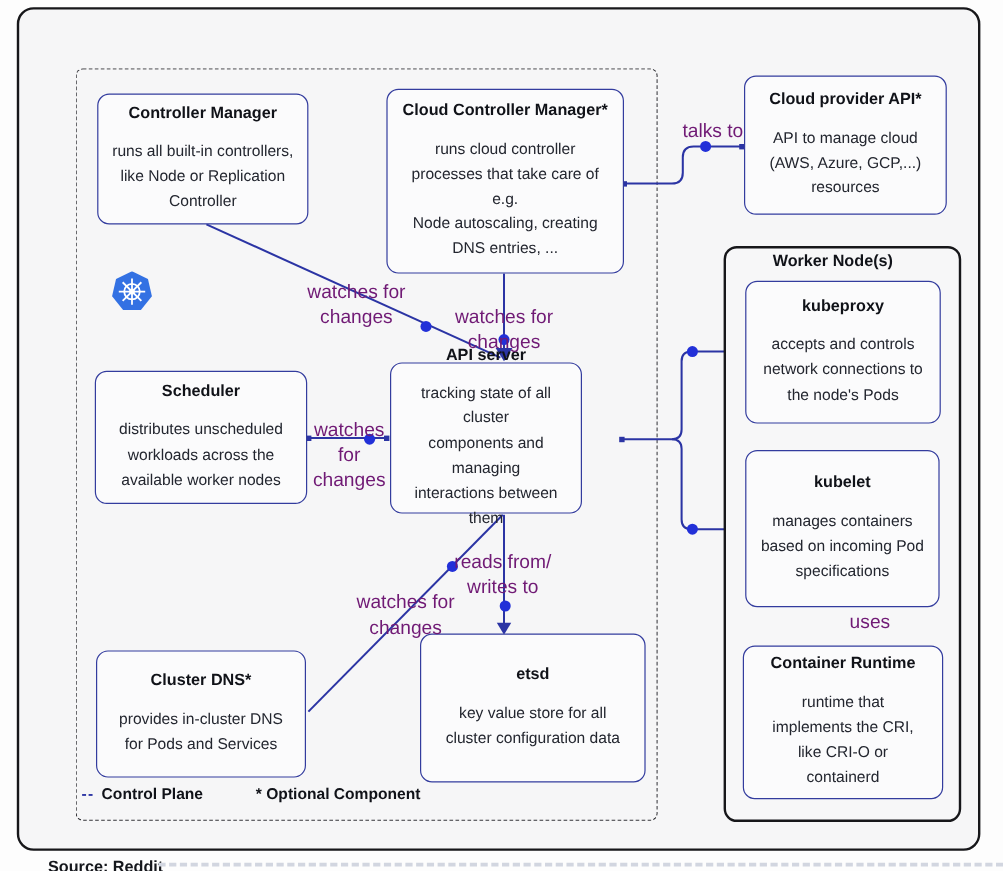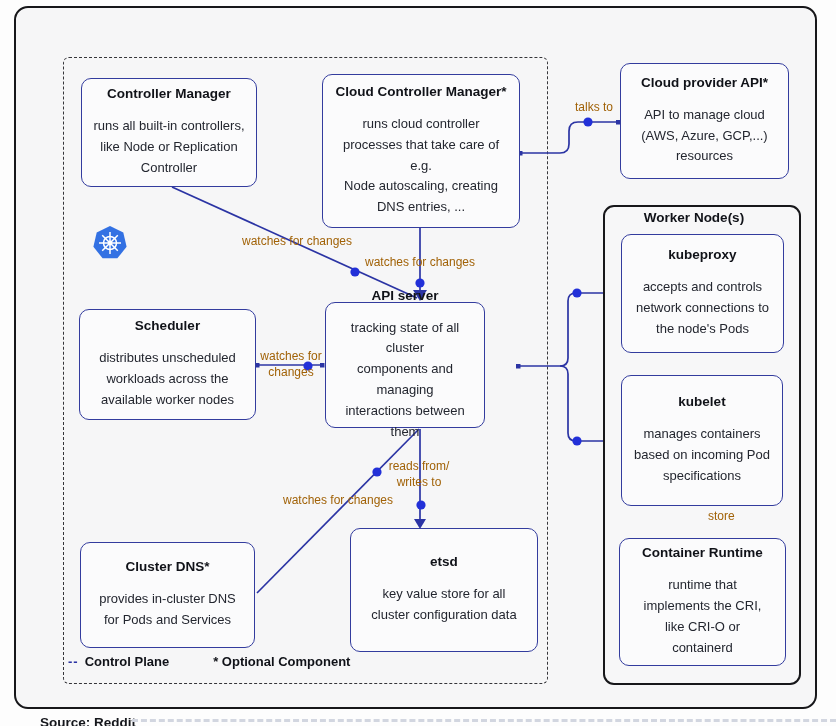--- a/index.html
+++ b/index.html
@@ -41,21 +41,21 @@
   .b-cpa {left:620px;top:63px;  width:169px;height:116px;}
   .b-kpx {left:621px;top:234px; width:163px;height:119px;}
   .b-kbl {left:621px;top:375px; width:162px;height:131px;}
   .b-crt {left:619px;top:538px; width:167px;height:128px;}
   .b-sch {left:79px; top:309px; width:177px;height:111px;}
   .b-api {left:325px;top:302px; width:160px;height:126px;}
   .b-etd {left:327px;top:528px; width:188px;height:124px;margin-left:23px;}
   .b-dns {left:80px; top:542px; width:175px;height:106px;}
 
   .edge-label{
-    position:absolute;font-size:12px;color:#a16207;text-align:center;
+    position:absolute;font-size:16px;color:#701a75;text-align:center;
     white-space:pre-line;line-height:1.3;
   }
   .svg-layer{position:absolute;left:0;top:0;pointer-events:none;}
 
   .k8s-logo{position:absolute;left:93px;top:226px;width:34px;height:34px;}
 
   .legend{
     position:absolute;left:68px;top:654px;display:flex;gap:44px;
     font-size:13px;font-weight:bold;color:#101218;align-items:center;justify-content:flex-end;
   }
@@ -198,21 +198,21 @@
 </div>
 
 <div class="edge-label" style="left:560px;top:100px;width:68px;">talks to</div>
 <div class="edge-label" style="left:230px;top:234px;width:134px;">watches for changes</div>
 <div class="edge-label" style="left:353px;top:255px;width:134px;">watches for changes</div>
 <div class="edge-label" style="left:256px;top:349px;width:70px;">watches for
 changes</div>
 <div class="edge-label" style="left:369px;top:459px;width:100px;">reads from/
 writes to</div>
 <div class="edge-label" style="left:271px;top:493px;width:134px;">watches for changes</div>
-<div class="edge-label" style="left:708px;top:509px;width:40px;text-align:left;">store</div>
+<div class="edge-label" style="left:708px;top:509px;width:40px;text-align:left;">uses</div>
 
 <div class="legend">
   <span><span class="dashes">--</span><span>Control Plane</span></span>
   <span>* Optional Component</span>
 </div>
 
 <div class="source-caption">Source: Reddit</div>
 <div class="bottom-dots"></div>
 
 </body></html>

